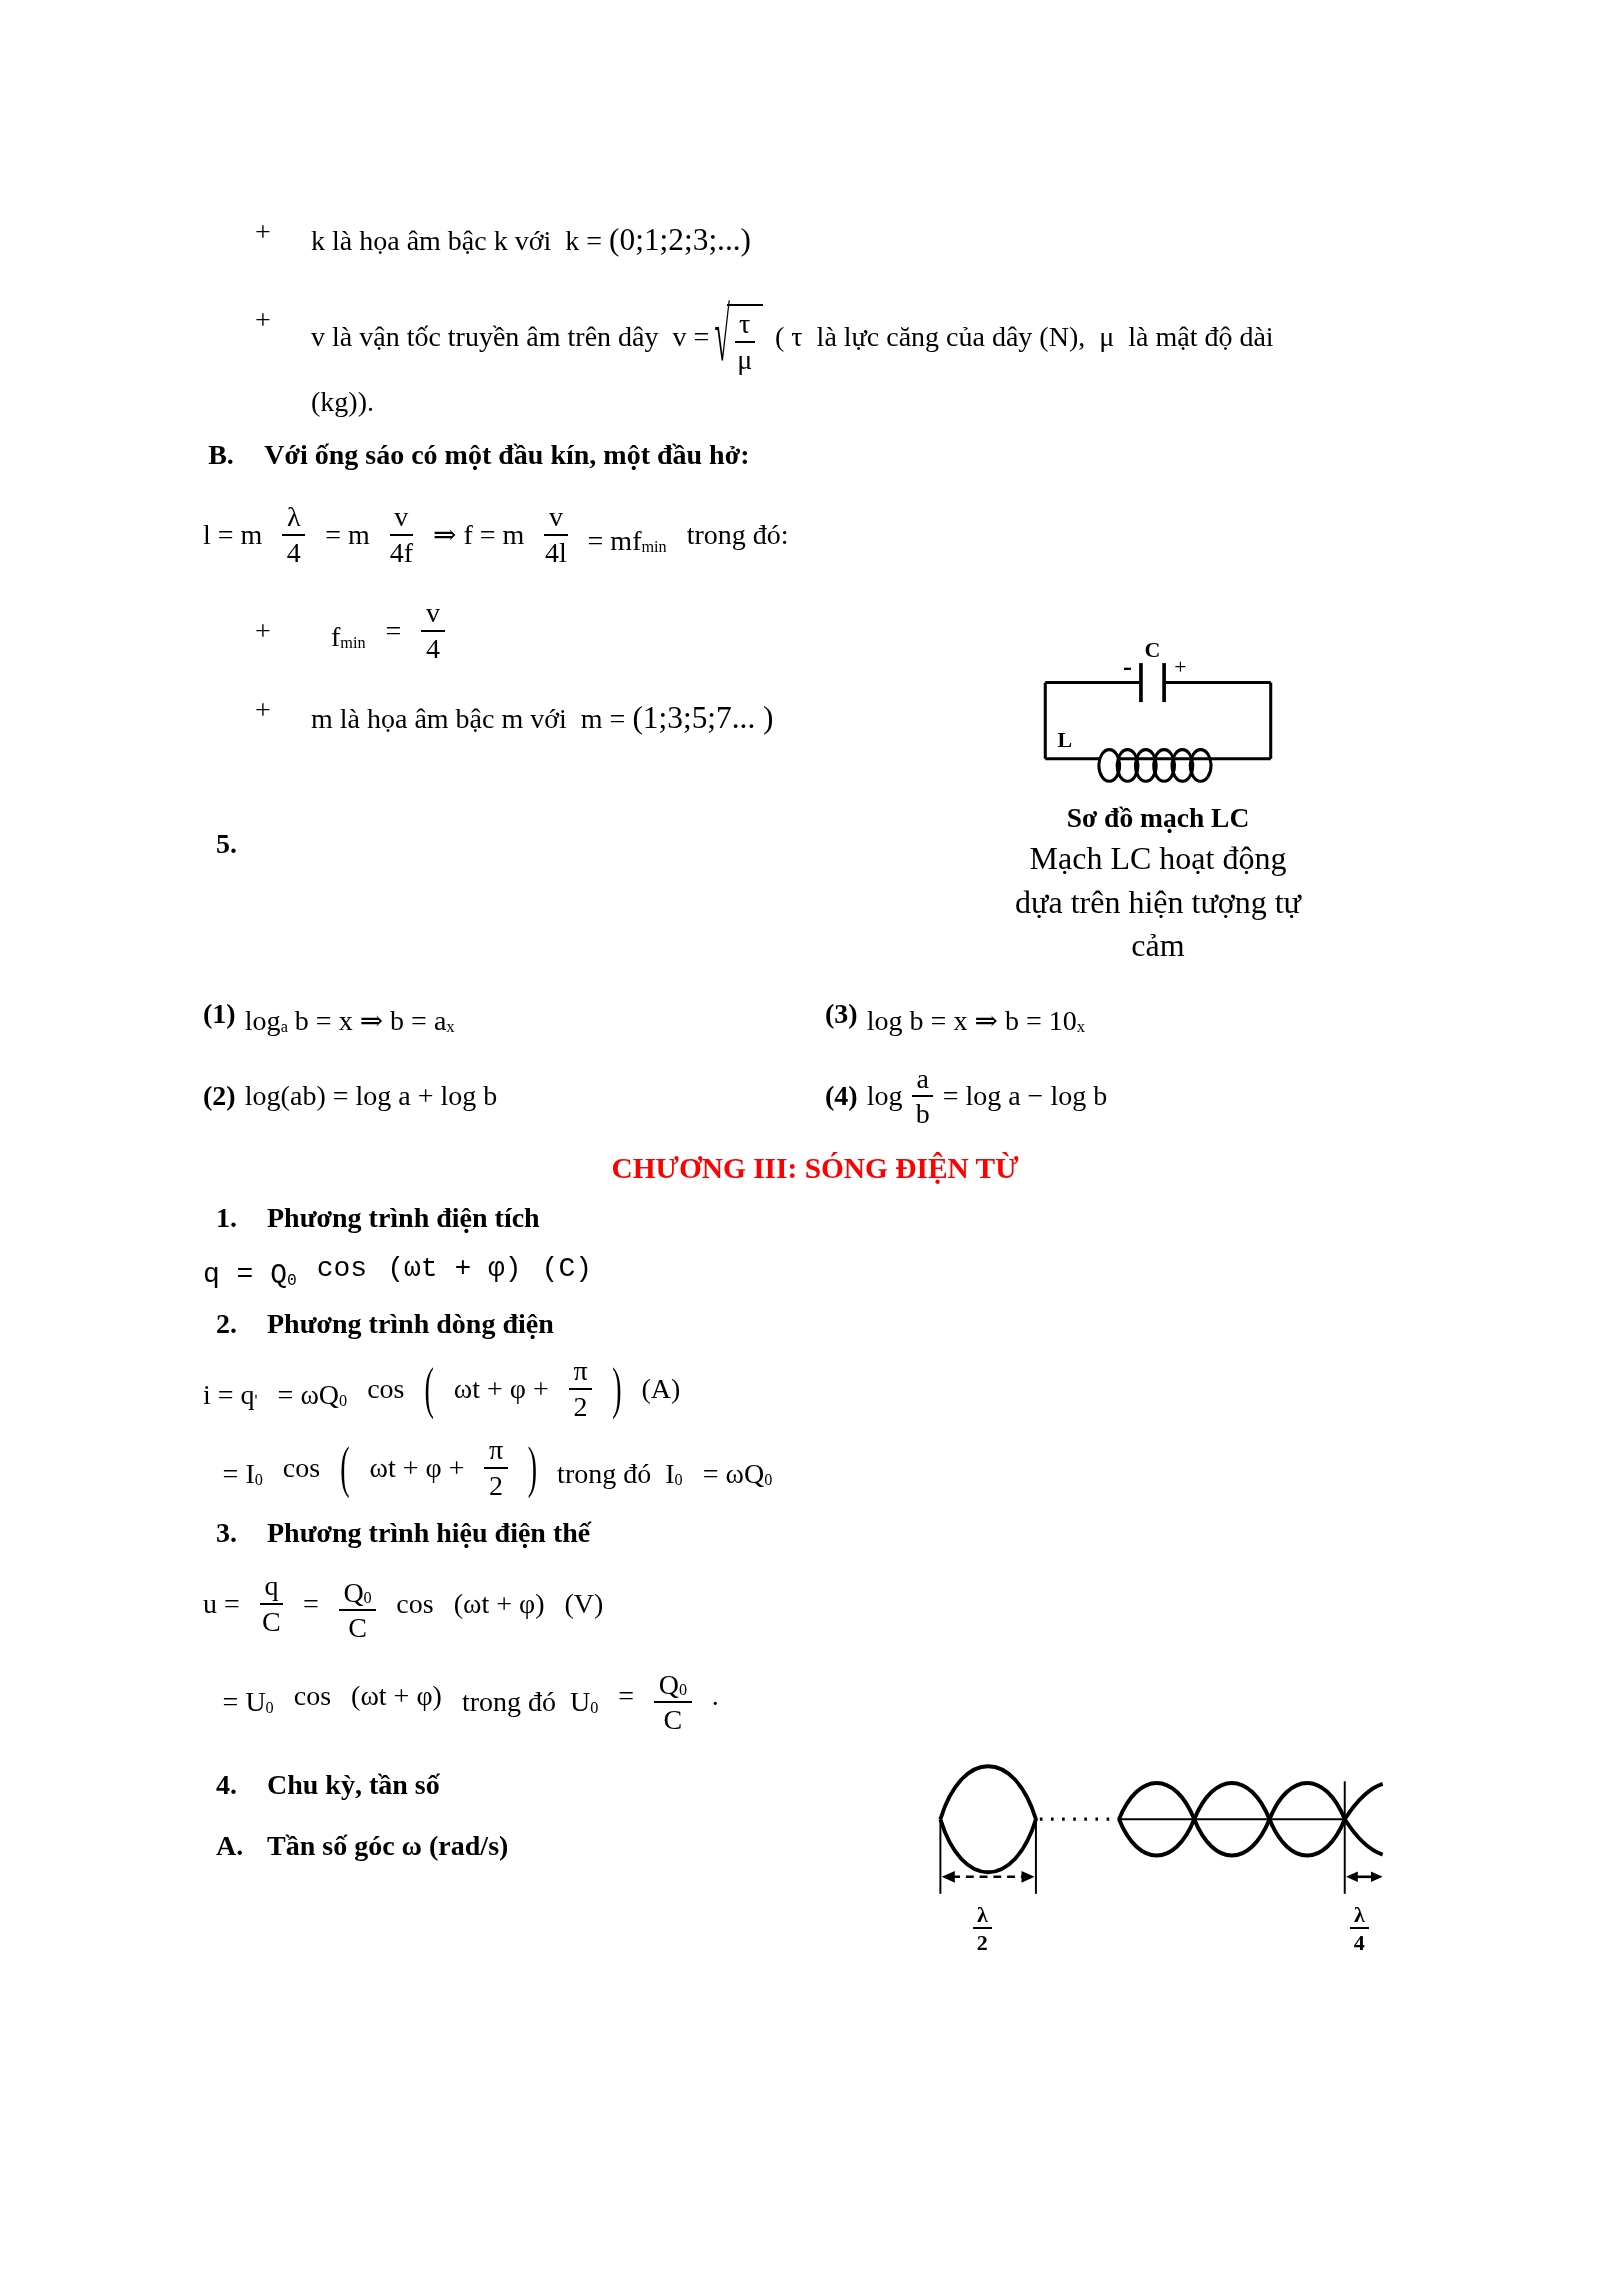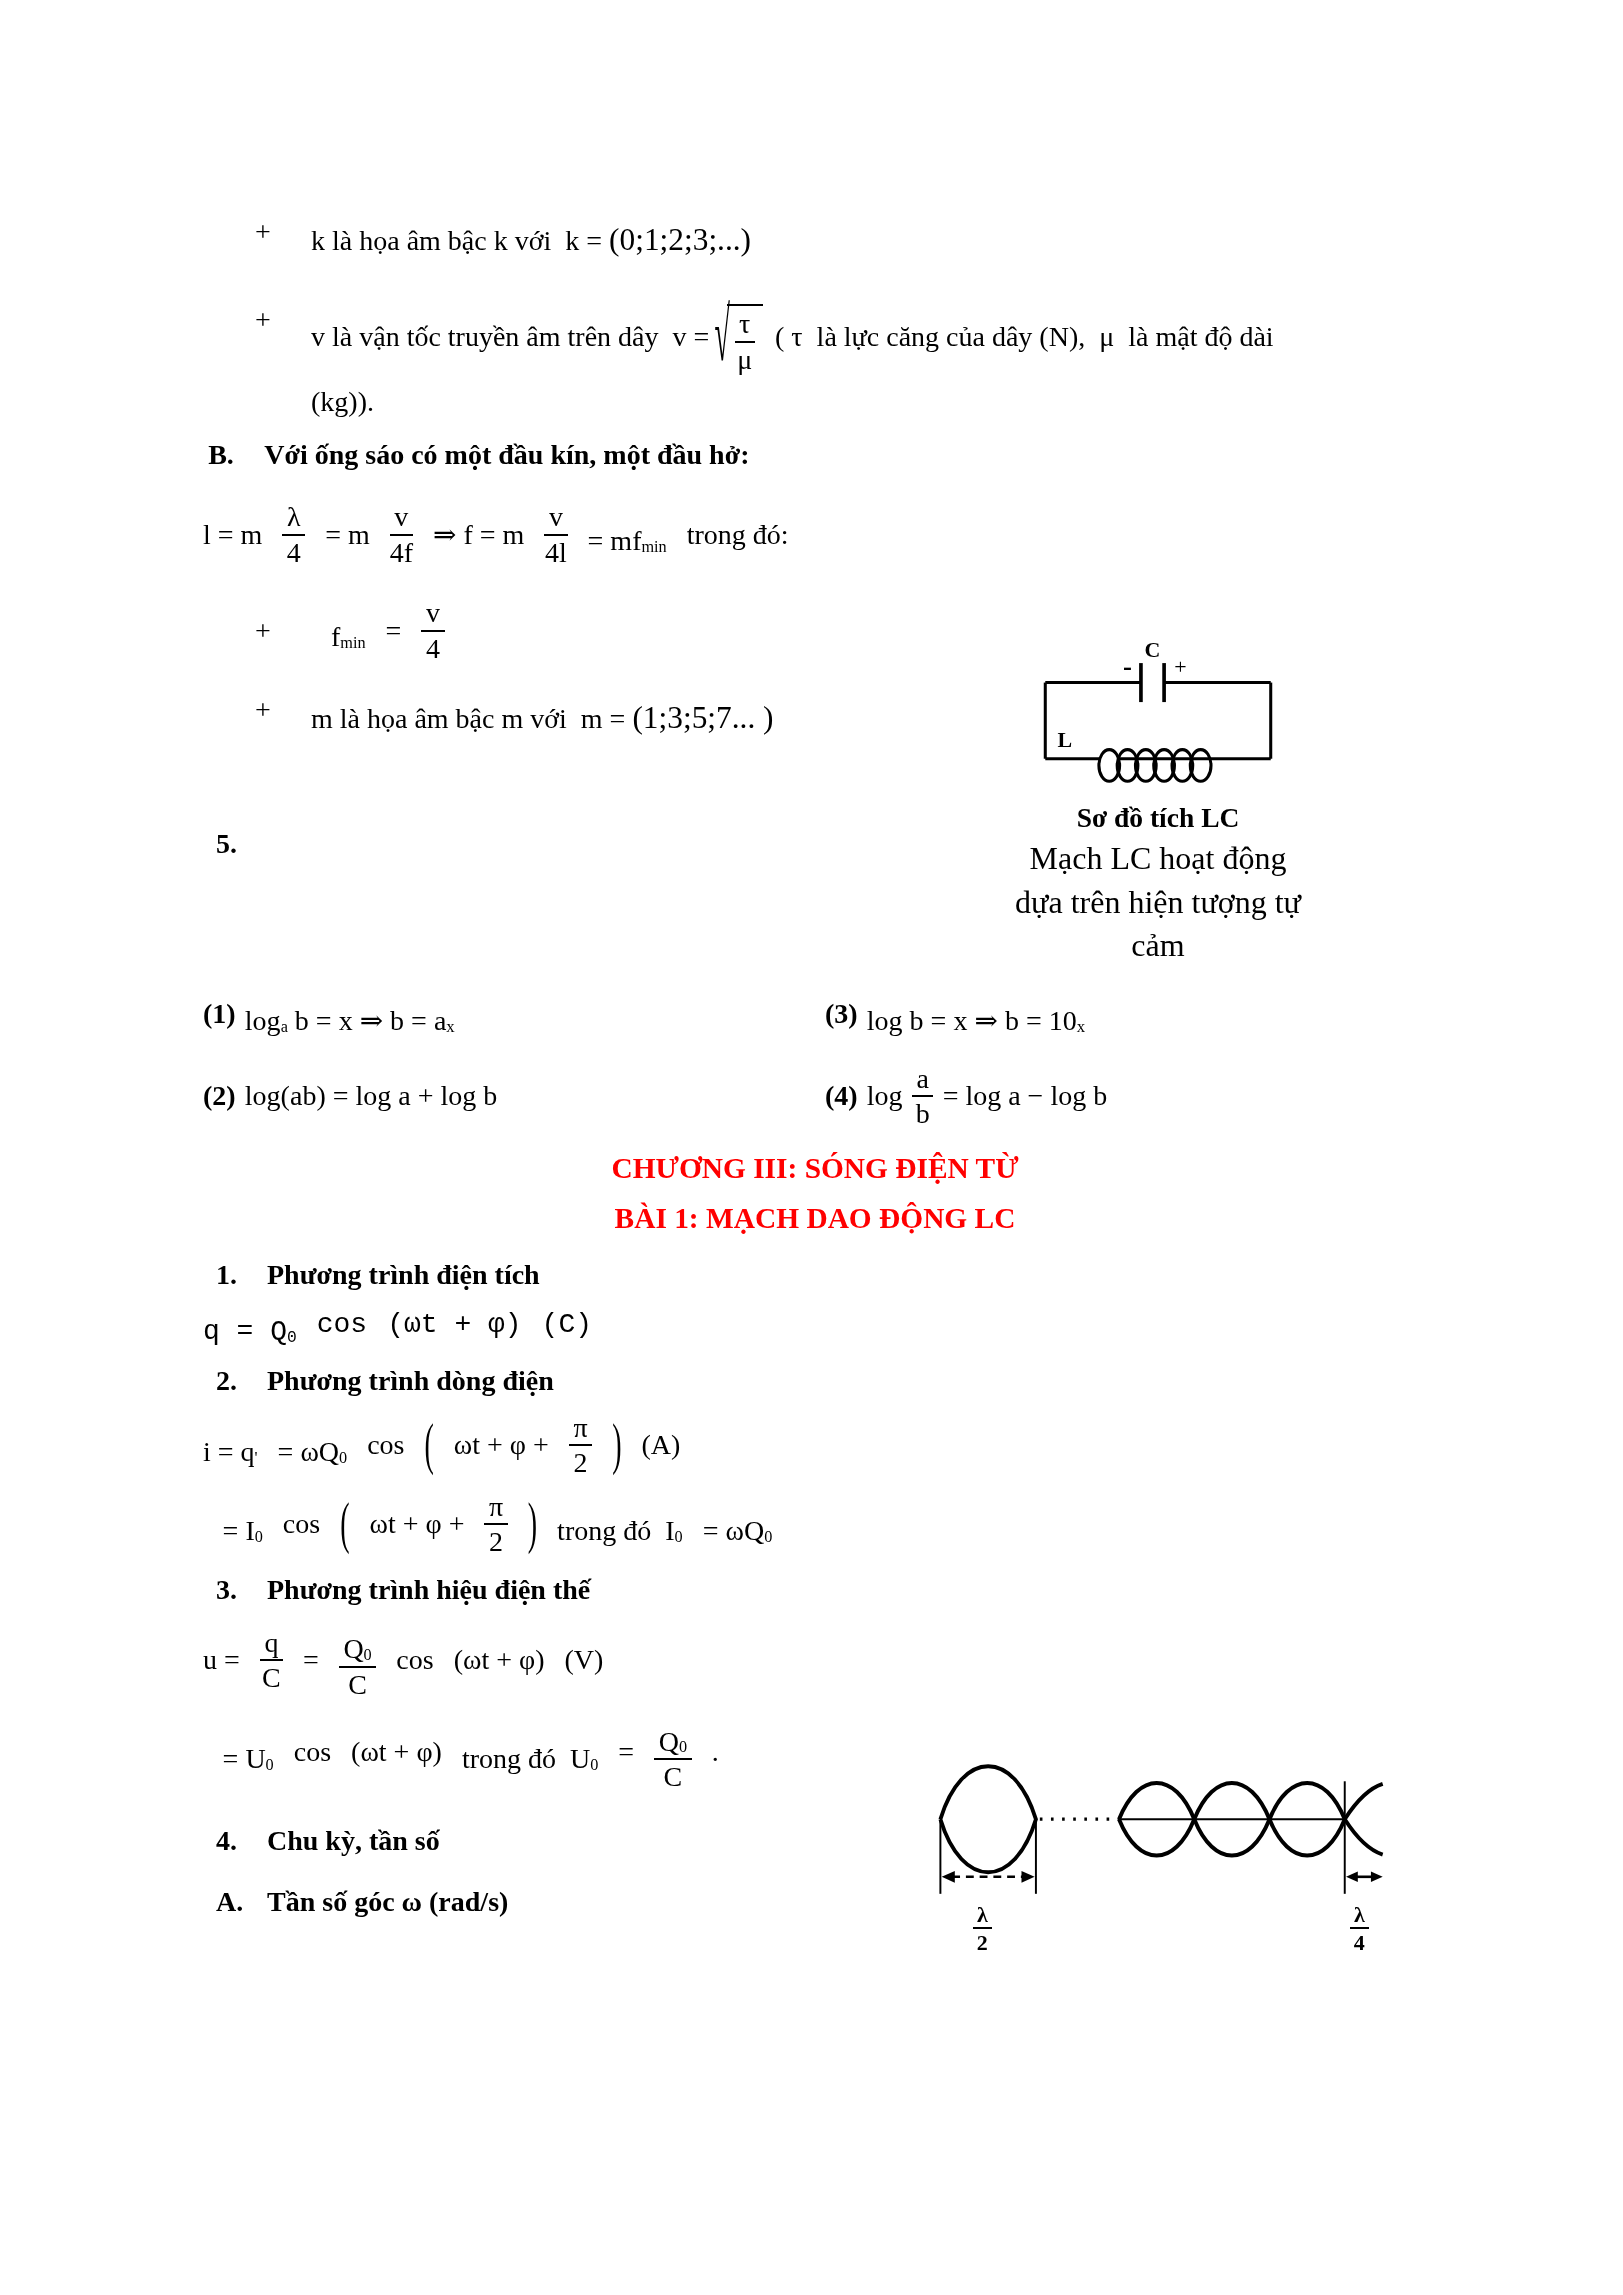--- a/index.html
+++ b/index.html
@@ -143,21 +143,20 @@
         <span>log</span>
         <span class="frac">
             <span class="num">a</span>
             <span class="den">b</span>
           </span>
         <span>= log a − log b</span>
       </div>
     </div>
 
     <div class="redhead">CHƯƠNG III: SÓNG ĐIỆN TỪ</div>
-    <div class="redhead" style="margin-bottom:23.6px;">BÀI 1: MẠCH DAO ĐỘNG LC</div>
 
     <div class="secrow" style="margin-bottom:11.8px;">
       <span class="hmarker">1.</span>
       <span>Phương trình điện tích</span>
     </div>
     <div class="row frow" style="margin-bottom:18.3px;font-family:Liberation Mono, monospace;">
       <span class="nog"><span>q = Q</span><sub>0</sub></span>
       <span>cos</span>
       <span>(ωt + φ)</span>
       <span>(C)</span>
@@ -251,21 +250,21 @@
       <ellipse cx="165" cy="216" rx="17" ry="26" stroke="#000" stroke-width="5" fill="none"></ellipse>
       <ellipse cx="195" cy="216" rx="17" ry="26" stroke="#000" stroke-width="5" fill="none"></ellipse>
       <ellipse cx="225" cy="216" rx="17" ry="26" stroke="#000" stroke-width="5" fill="none"></ellipse>
       <ellipse cx="255" cy="216" rx="17" ry="26" stroke="#000" stroke-width="5" fill="none"></ellipse>
       <ellipse cx="285" cy="216" rx="17" ry="26" stroke="#000" stroke-width="5" fill="none"></ellipse>
       <text x="206" y="38" font-size="36" font-weight="bold" text-anchor="middle">C</text>
       <text x="165" y="68" font-size="44" font-weight="bold" text-anchor="middle">-</text>
       <text x="252" y="66" font-size="36" text-anchor="middle">+</text>
       <text x="62" y="185" font-size="36" font-weight="bold" text-anchor="middle">L</text>
     </svg>
-    <div class="cap">Sơ đồ tích LC</div>
+    <div class="cap">Sơ đồ mạch LC</div>
     <div class="note">
       <div>Mạch LC hoạt động</div>
       <div>dựa trên hiện tượng tự cảm</div>
     </div>
   </div>
 
   <div class="wave-fig">
     <svg width="458" height="203" viewBox="0 0 700 310">
 
       <path d="M22 150 C55 42 135 42 168 150 C135 258 55 258 22 150" stroke="#000" stroke-width="6" fill="none"></path>

